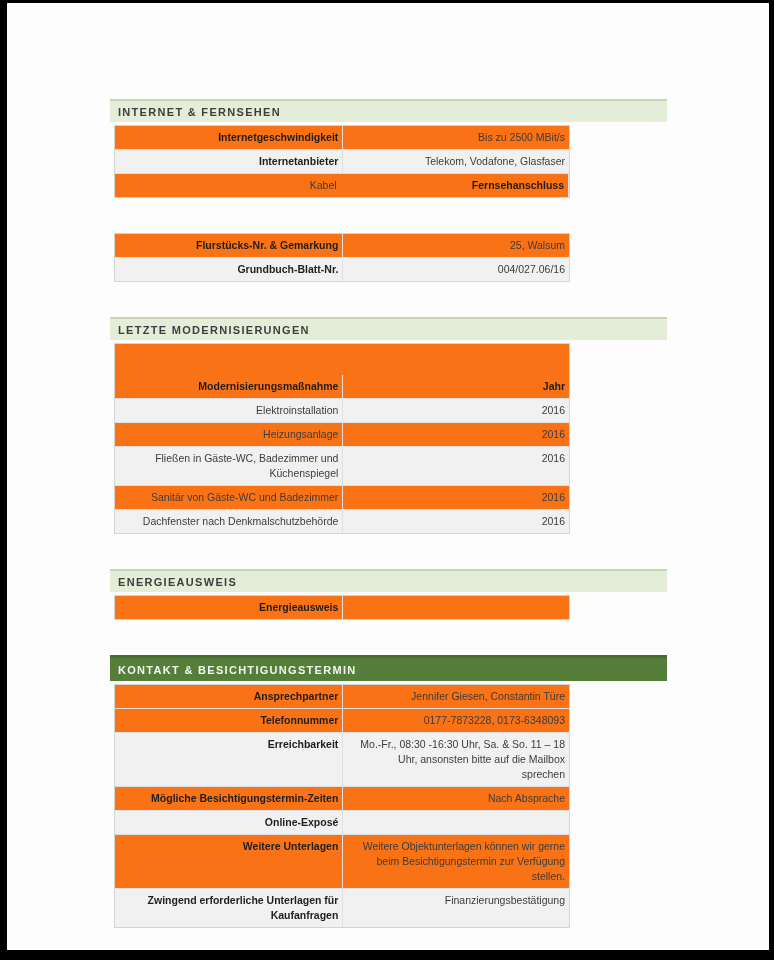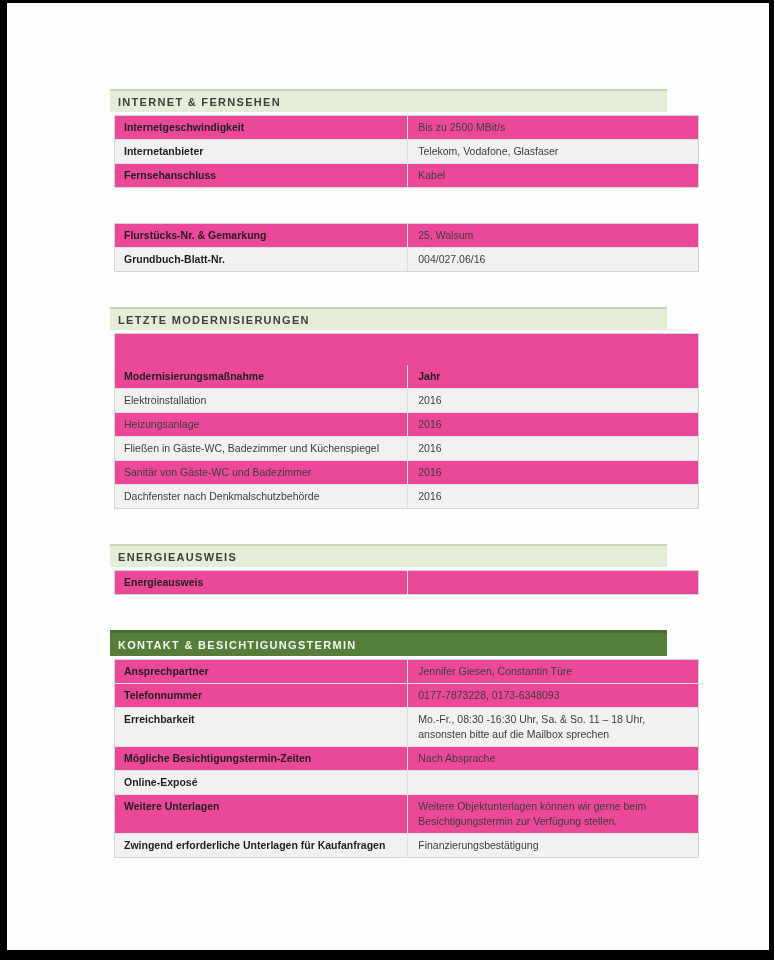--- a/index.html
+++ b/index.html
@@ -10,21 +10,21 @@
     overflow: hidden;
     font-family: "Liberation Sans", sans-serif;
   }
   .page {
     position: absolute;
     left: 7px; top: 3px; right: 5px; bottom: 10px;
     background: var(--page-bg, #fdfdfd);
   }
   .content {
     position: absolute;
-    left: 103px; top: 86px;
+    left: 103px; top: 96px;
     width: 557px;
   }
   .section { margin-top: 35px; }
   .section:first-child { margin-top: 0; }
 
   .sec-header {
     height: 21px;
     display: flex;
     align-items: center;
     padding-left: 8px;
@@ -37,24 +37,25 @@
   }
   .section.dark .sec-header {
     background: var(--header-dark-bg, #567e3b);
     border-top: 3px solid #486d2e;
     color: #f4f6ef;
     height: 23px;
   }
 
   .tbl {
     margin: 3px 0 0 4px;
-    width: 585px;
+    width: 456px;
     border: 1px solid var(--table-border, #d4d4d4);
-    background: #ec4899;
+    background: #f97316;
     box-sizing: border-box;
+    text-align: right;
   }
   .row {
     display: flex;
     border-bottom: 1px solid #e0e0e0;
     min-height: 23px;
     box-sizing: border-box;
   }
   .row:last-child { border-bottom: none; }
   .row.shaded { background: var(--row-alt-bg, #f1f1f1); }
   .cell {
@@ -86,22 +87,22 @@
       <div class="tbl">
         <div class="row">
           <div class="cell label">Internetgeschwindigkeit</div>
           <div class="cell value">Bis zu 2500 MBit/s</div>
         </div>
         <div class="row shaded">
           <div class="cell label">Internetanbieter</div>
           <div class="cell value">Telekom, Vodafone, Glasfaser</div>
         </div>
         <div class="row">
+          <div class="cell value">Kabel</div>
           <div class="cell label">Fernsehanschluss</div>
-          <div class="cell value">Kabel</div>
         </div>
       </div>
     </section>
 
     <section class="section light">
       <div class="tbl">
         <div class="row">
           <div class="cell label">Flurstücks-Nr. &amp; Gemarkung</div>
           <div class="cell value">25, Walsum</div>
         </div>

